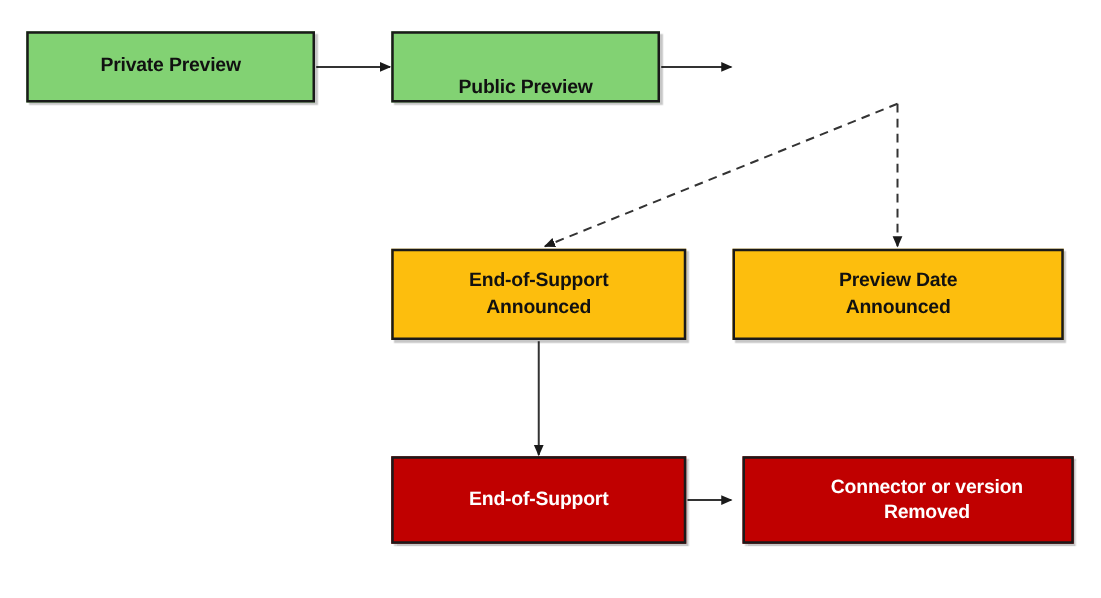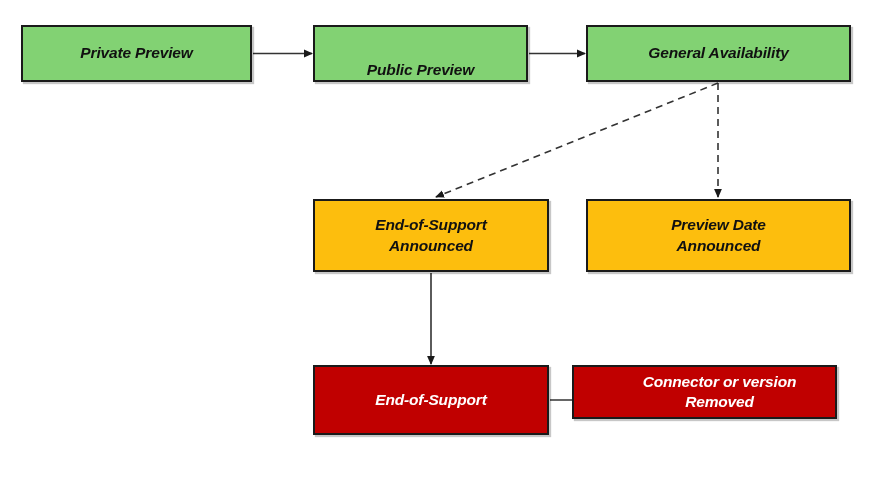--- a/index.html
+++ b/index.html
@@ -37,21 +37,20 @@
     font-weight: bold;
     font-size: 15.5px;
     line-height: 1.32;
     letter-spacing: -0.15px;
     box-shadow: 2px 2px 1px rgba(0,0,0,0.22);
   }
   .node .node-label {
     display: block;
     white-space: pre-line;
     padding: 0 6px;
-    font-style: italic;
   }
   .node-green {
     background: #82D273;
     color: #111111;
   }
   .node-orange {
     background: #FDBE0D;
     color: #111111;
   }
   .node-red {
@@ -85,36 +84,33 @@
   </svg>
 
   <div class="node node-green" style="left:21px; top:25px; width:231px; height:57px;">
     <span class="node-label">Private Preview</span>
   </div>
 
   <div class="node node-green" style="left:313px; top:25px; width:215px; height:57px;align-items:flex-end;">
     <span class="node-label">Public Preview</span>
   </div>
 
-  <div class="node node-green" style="left:586px; top:25px; width:265px; height:57px;">
-    <span class="node-label">General Availability</span>
-  </div>
 
   <div class="node node-orange" style="left:313px; top:199px; width:236px; height:73px;">
     <span class="node-label">End-of-Support
 Announced</span>
   </div>
 
   <div class="node node-orange" style="left:586px; top:199px; width:265px; height:73px;">
     <span class="node-label">Preview Date
 Announced</span>
   </div>
 
   <div class="node node-red" style="left:313px; top:365px; width:236px; height:70px;">
     <span class="node-label">End-of-Support</span>
   </div>
 
-  <div class="node node-red" style="left:572px; top:365px; width:265px; height:54px;padding-left:30px;">
+  <div class="node node-red" style="left:594px; top:365px; width:265px; height:70px;padding-left:30px;">
     <span class="node-label">Connector or version
 Removed</span>
   </div>
 
 </div>
 
 </body></html>

